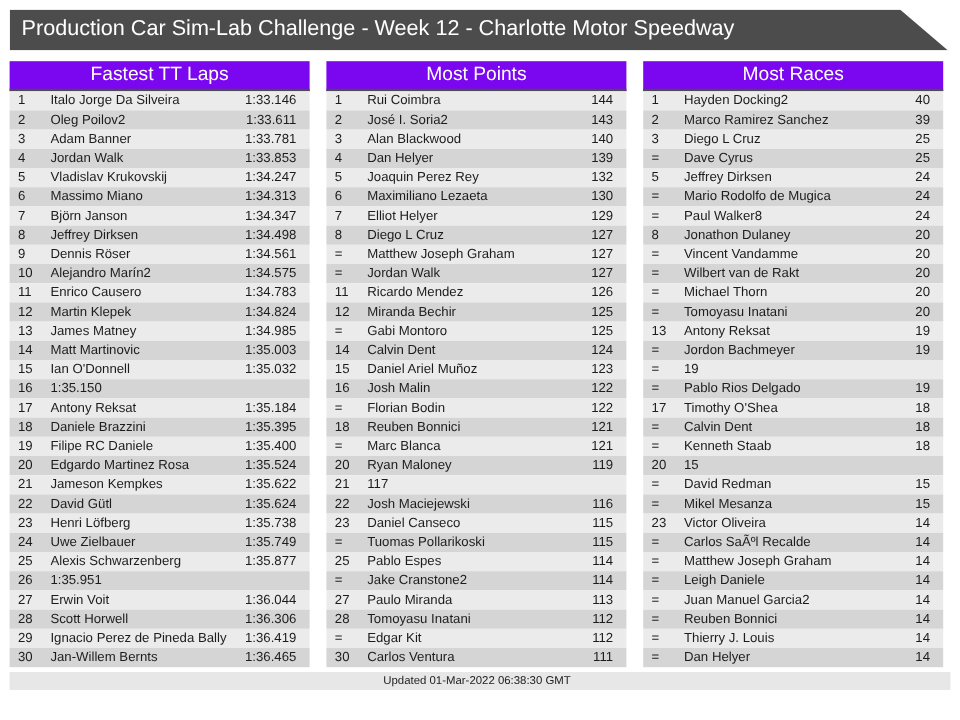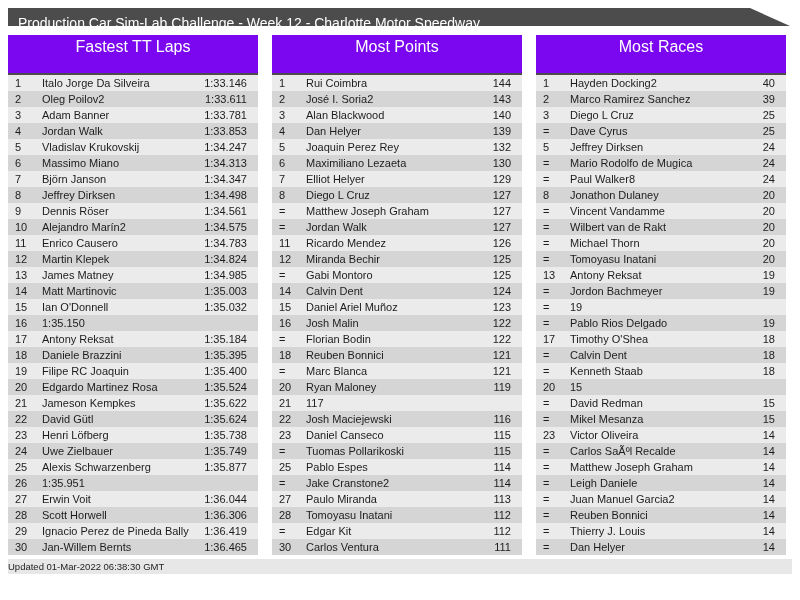--- a/index.html
+++ b/index.html
@@ -13,39 +13,39 @@
   html,body{width:800px;height:600px;}
   body{
     background:#ffffff;
     font-family:"Liberation Sans", sans-serif;
     color:var(--text);
     overflow:hidden;
   }
   .titlebar{
     margin:8px 0 0 8px;
     width:782px;
-    height:18px;
+    height:34px;
     background:var(--bar);
     color:#ffffff;
-    font-size:14px;
+    font-size:18px;
     line-height:30px;
     padding-left:10px;
     clip-path:polygon(0 0, calc(100% - 40px) 0, 100% 100%, 0 100%);
     white-space:nowrap;
   }
   .panels{
     margin:9px 0 0 8px;
     display:flex;
     gap:14px;
   }
   .panel{
     width:250px;
   }
   .panel-header{
-    height:40px;
+    height:25px;
     background:var(--accent);
     border-bottom:2px solid var(--bar);
     color:#ffffff;
     font-size:16px;
     text-align:center;
     line-height:24px;
     white-space:nowrap;
     overflow:hidden;
   }
   .rows{width:100%;}
@@ -74,21 +74,21 @@
     padding-right:11px;
     text-align:right;
   }
   .footer{
     margin:4px 0 0 8px;
     width:784px;
     height:15px;
     background:#e7e7e7;
     font-size:9.5px;
     line-height:15px;
-    text-align:left;
+    text-align:center;
     padding-right:5px;
     color:#222222;
     white-space:nowrap;
   }
 </style>
 </head>
 <body>
 
 <div class="titlebar">
   <span>Production Car Sim-Lab Challenge - Week 12 - Charlotte Motor Speedway</span>
@@ -182,21 +182,21 @@
           <span class="name-cell">Antony Reksat</span>
           <span class="value-cell">1:35.184</span>
         </div>
         <div class="row even">
           <span class="rank-cell">18</span>
           <span class="name-cell">Daniele Brazzini</span>
           <span class="value-cell">1:35.395</span>
         </div>
         <div class="row odd">
           <span class="rank-cell">19</span>
-          <span class="name-cell">Filipe RC Joaquin</span>
+          <span class="name-cell">Filipe RC Daniele</span>
           <span class="value-cell">1:35.400</span>
         </div>
         <div class="row even">
           <span class="rank-cell">20</span>
           <span class="name-cell">Edgardo Martinez Rosa</span>
           <span class="value-cell">1:35.524</span>
         </div>
         <div class="row odd">
           <span class="rank-cell">21</span>
           <span class="name-cell">Jameson Kempkes</span>

